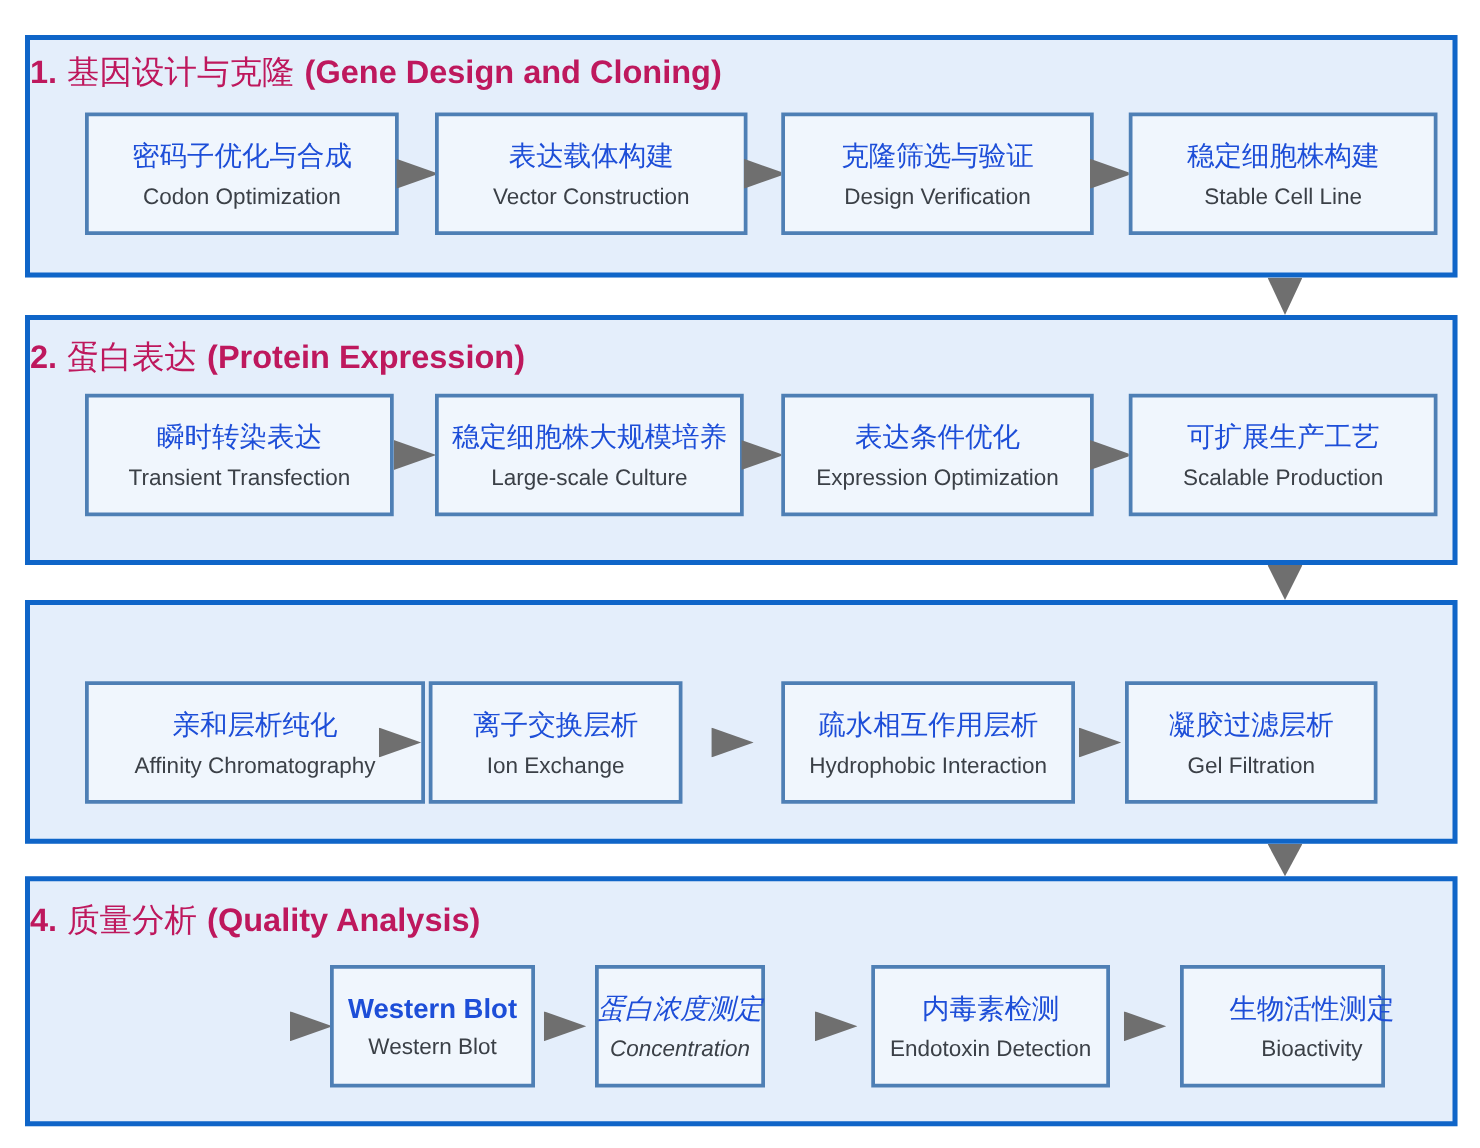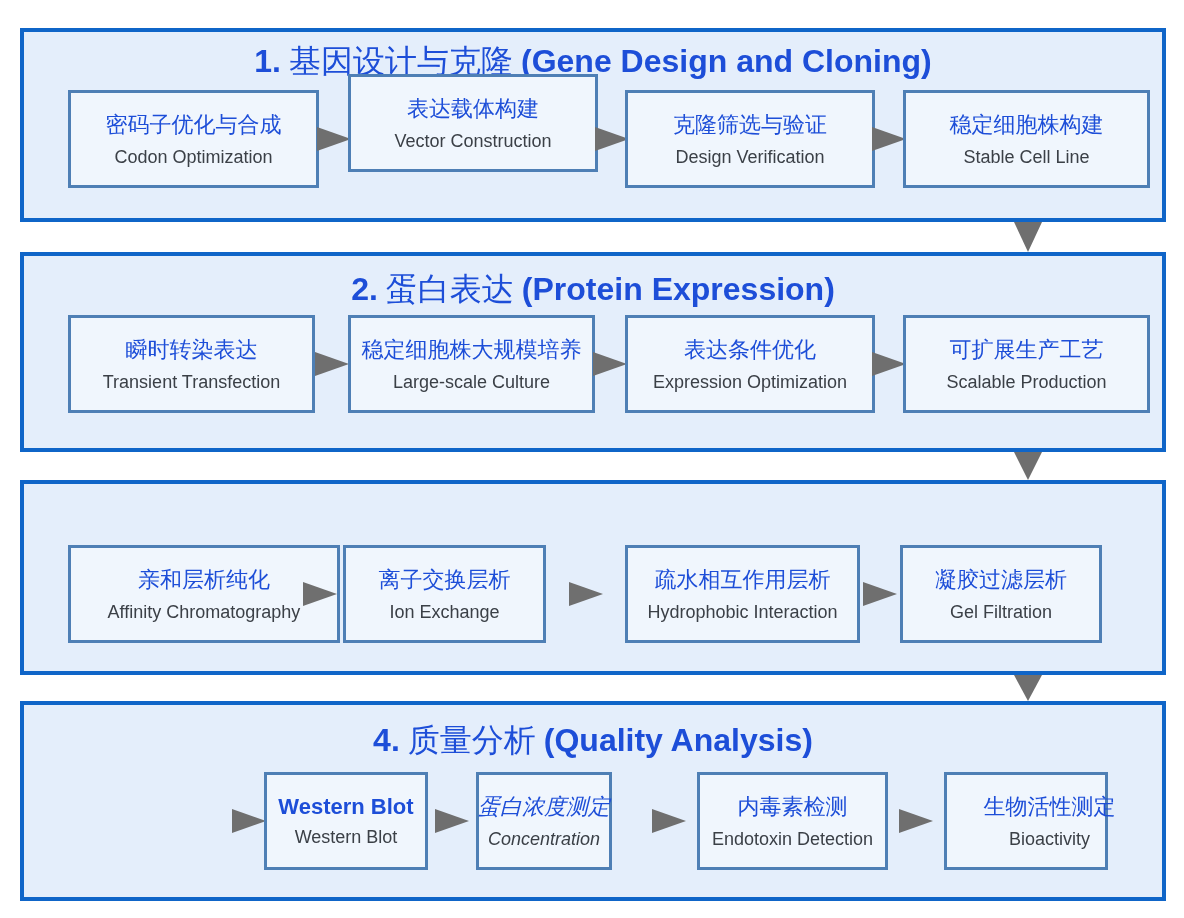--- a/index.html
+++ b/index.html
@@ -19,23 +19,23 @@
     left: 20px;
     width: 1146px;
     background: #e4eefb;
     border: 4px solid #0f65c8;
     box-sizing: border-box;
   }
   .section-title {
     position: absolute;
     left: 0;
     right: 0;
-    text-align: center;
-    font-size: 32px;
-    color: #1d4ed8;
+    text-align: left;
+    font-size: 26px;
+    color: #be185d;
     white-space: nowrap;
   }
   .t-num { font-weight: bold; }
   .t-zh { font-weight: normal; margin: 0 8px; }
   .t-en { font-weight: bold; }
   .step {
     position: absolute;
     height: 98px;
     background: #f0f6fd;
     border: 3px solid #4e7fb5;
@@ -78,21 +78,21 @@
 
 <div id="canvas"></div>
 
 <div class="section" style="top: 28px; height: 194px;">
     <div class="section-title" style="top: 8px;"><span class="t-num">1.</span><span class="t-zh">基因设计与克隆</span><span class="t-en">(Gene Design and Cloning)</span></div>
     <div class="step" style="left: 44px; top: 58px; width: 251px;">
       <div class="zh">密码子优化与合成</div>
       <div class="en">Codon Optimization</div>
     </div>
     <div class="arrow-right" style="left: 293px; top: 95px;"></div>
-    <div class="step" style="left: 324px; top: 42px; width: 250px;">
+    <div class="step" style="left: 324px; top: 58px; width: 250px;">
       <div class="zh">表达载体构建</div>
       <div class="en">Vector Construction</div>
     </div>
     <div class="arrow-right" style="left: 571px; top: 95px;"></div>
     <div class="step" style="left: 601px; top: 58px; width: 250px;">
       <div class="zh">克隆筛选与验证</div>
       <div class="en">Design Verification</div>
     </div>
     <div class="arrow-right" style="left: 848px; top: 95px;"></div>
     <div class="step" style="left: 879px; top: 58px; width: 247px;">

